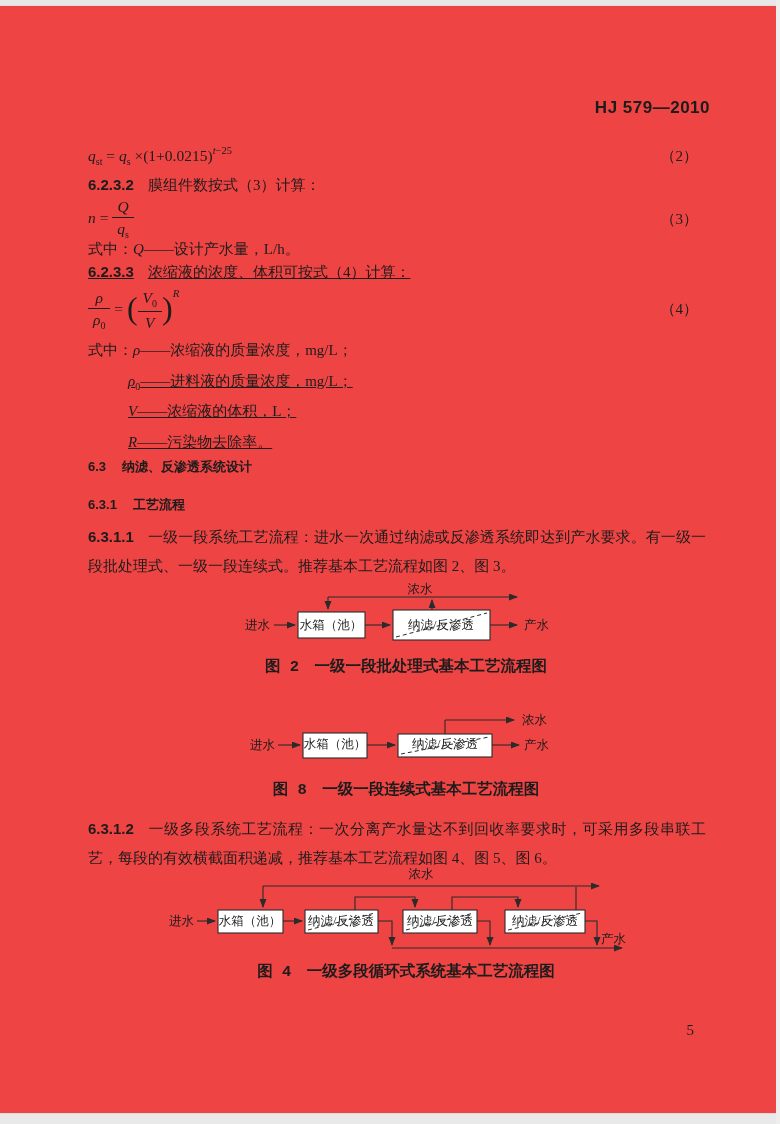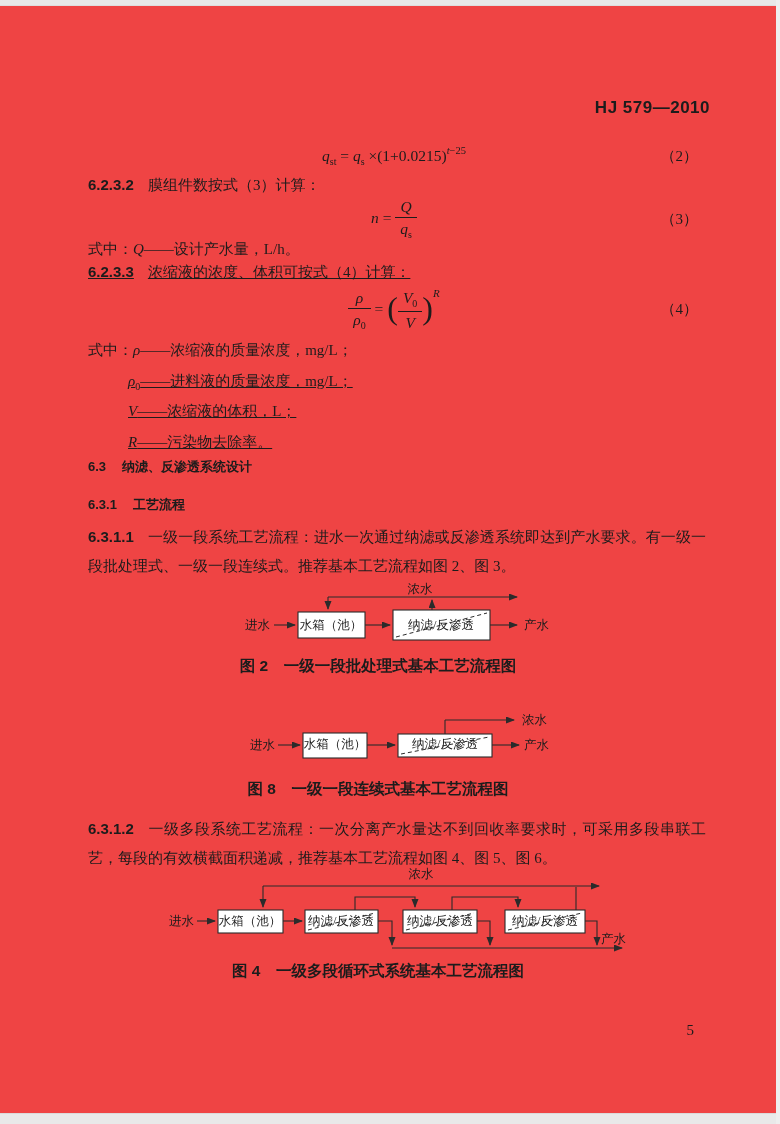--- a/index.html
+++ b/index.html
@@ -17,21 +17,21 @@
 
   .abs { position:absolute; }
 
   .doc-header {
     left:88px; top:98px; width:622px;
     text-align:right; font-size:17px; font-weight:bold;
     font-family:"Liberation Sans","DejaVu Sans",sans-serif;
     letter-spacing:0.5px;
   }
 
-  .eqrow { left:88px; width:612px; display:flex; align-items:center; justify-content:center; }
+  .eqrow { left:88px; width:612px; display:flex; align-items:center; }
   .eqrow .eqnum { position:absolute; right:2px; top:50%; transform:translateY(-50%); font-size:15px; }
   .math { font-size:15.5px; white-space:nowrap; }
   .math i { font-style:italic; font-family:"Liberation Serif","DejaVu Serif",serif; }
   .math sub { font-size:10px; vertical-align:-4px; }
   .math sup { font-size:10.5px; vertical-align:7px; }
   .frac { display:inline-block; vertical-align:middle; text-align:center; line-height:1.1; }
   .frac .fn { display:block; padding:0 5px 2px; border-bottom:1px solid #1c1c1c; }
   .frac .fd { display:block; padding:2px 5px 0; }
   .bigparen { display:inline-block; font-size:32px; font-weight:400; vertical-align:middle; transform:translateY(-2px); }
   .paren-exp { font-size:11px; vertical-align:17px; }
@@ -47,22 +47,22 @@
   }
   .bold-heading .sec-num { margin-right:16px; }
   .para { left:88px; width:618px; font-size:15px; line-height:29px; text-align:justify; }
 
   .wherelist { left:88px; width:618px; font-size:15px; line-height:24.5px; }
   .whereline.indent { padding-left:40px;text-decoration:underline; }
   .wherelist i, .textline i { font-style:italic; }
   .wherelist sub, .textline sub { font-size:10px; vertical-align:-4px; }
 
   .caption {
-    left:72px; width:612px; text-align:center;
-    font-family:Liberation Sans, sans-serif;
+    left:100px; width:612px; text-align:center;
+    font-family:Liberation Mono, monospace;
     font-weight:bold; font-size:15.5px;
   }
   .pageno { left:88px; width:606px; text-align:right; font-size:15px; }
 
   svg.fig { display:block; }
   svg.fig line, svg.fig path.flow { stroke:#2b2b2b; stroke-width:1.1; fill:none; }
   svg.fig rect { stroke:#2b2b2b; stroke-width:1.1; fill:#ffffff; }
   svg.fig .dash { stroke-dasharray:4 3; stroke-width:1; }
   svg.fig text { fill:#1c1c1c; font-size:12.5px; font-family:"Liberation Serif","DejaVu Serif",serif; }
   svg.fig marker path { fill:#2b2b2b; stroke:none; }

